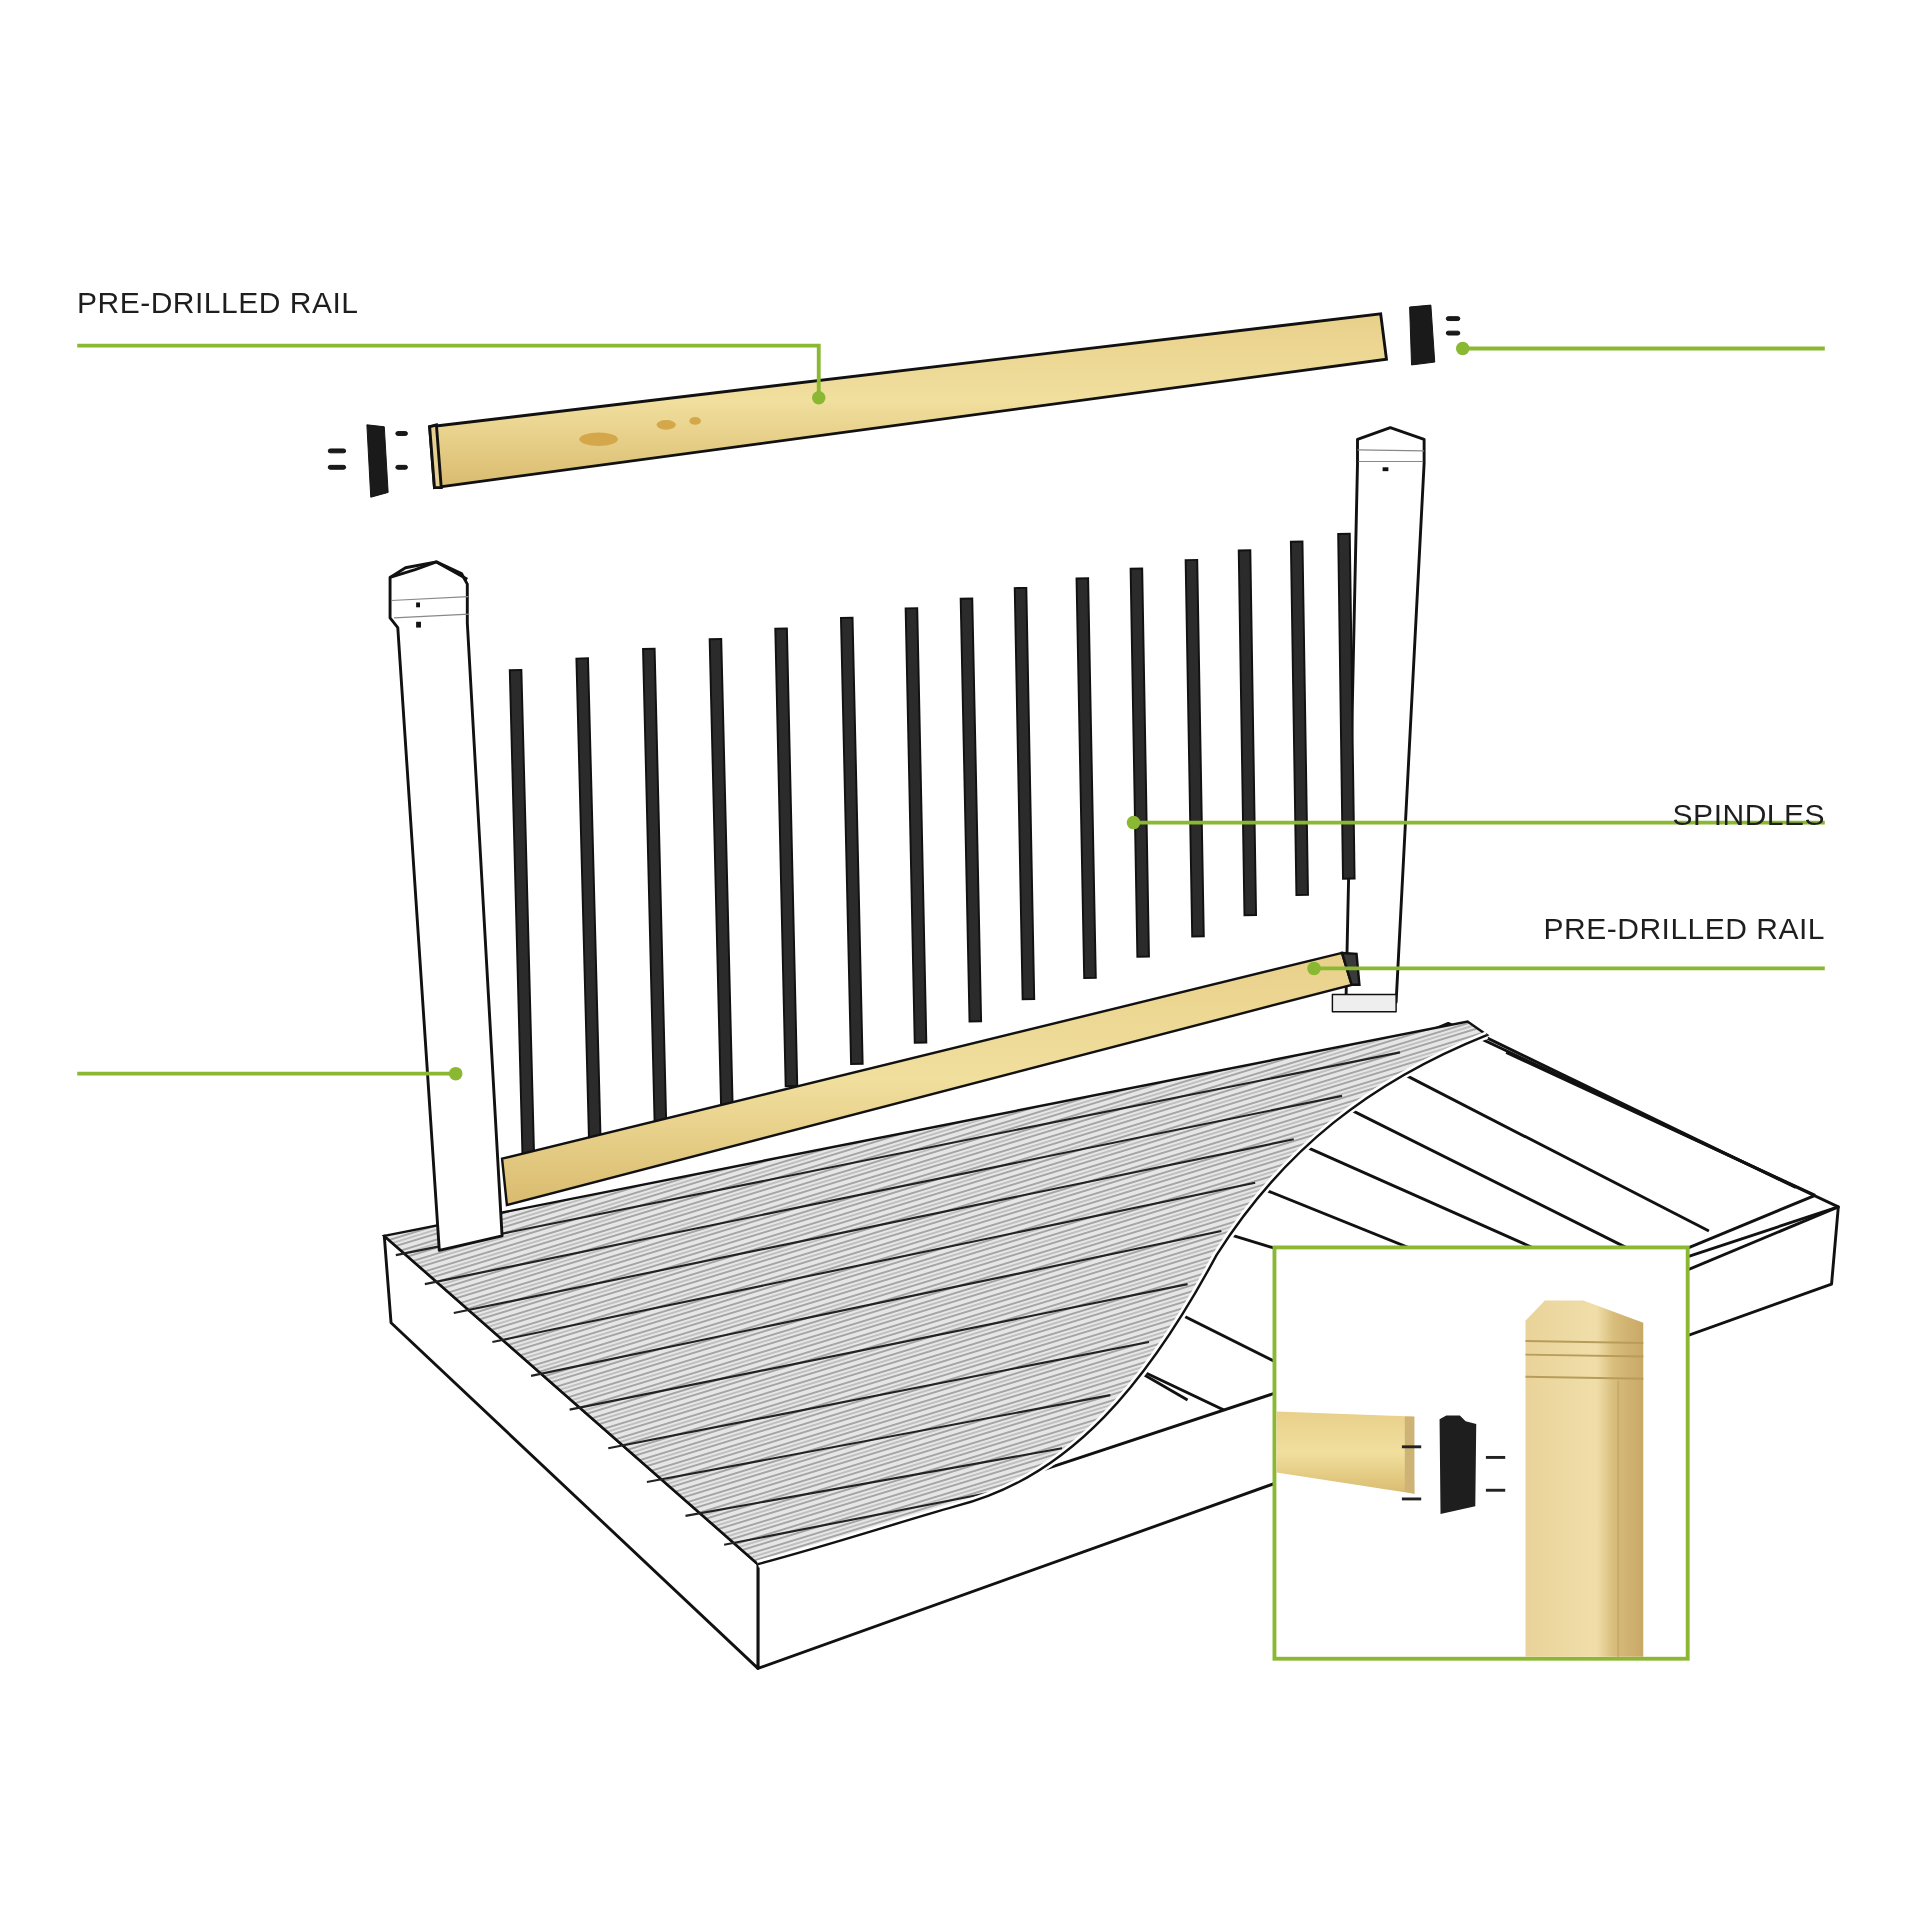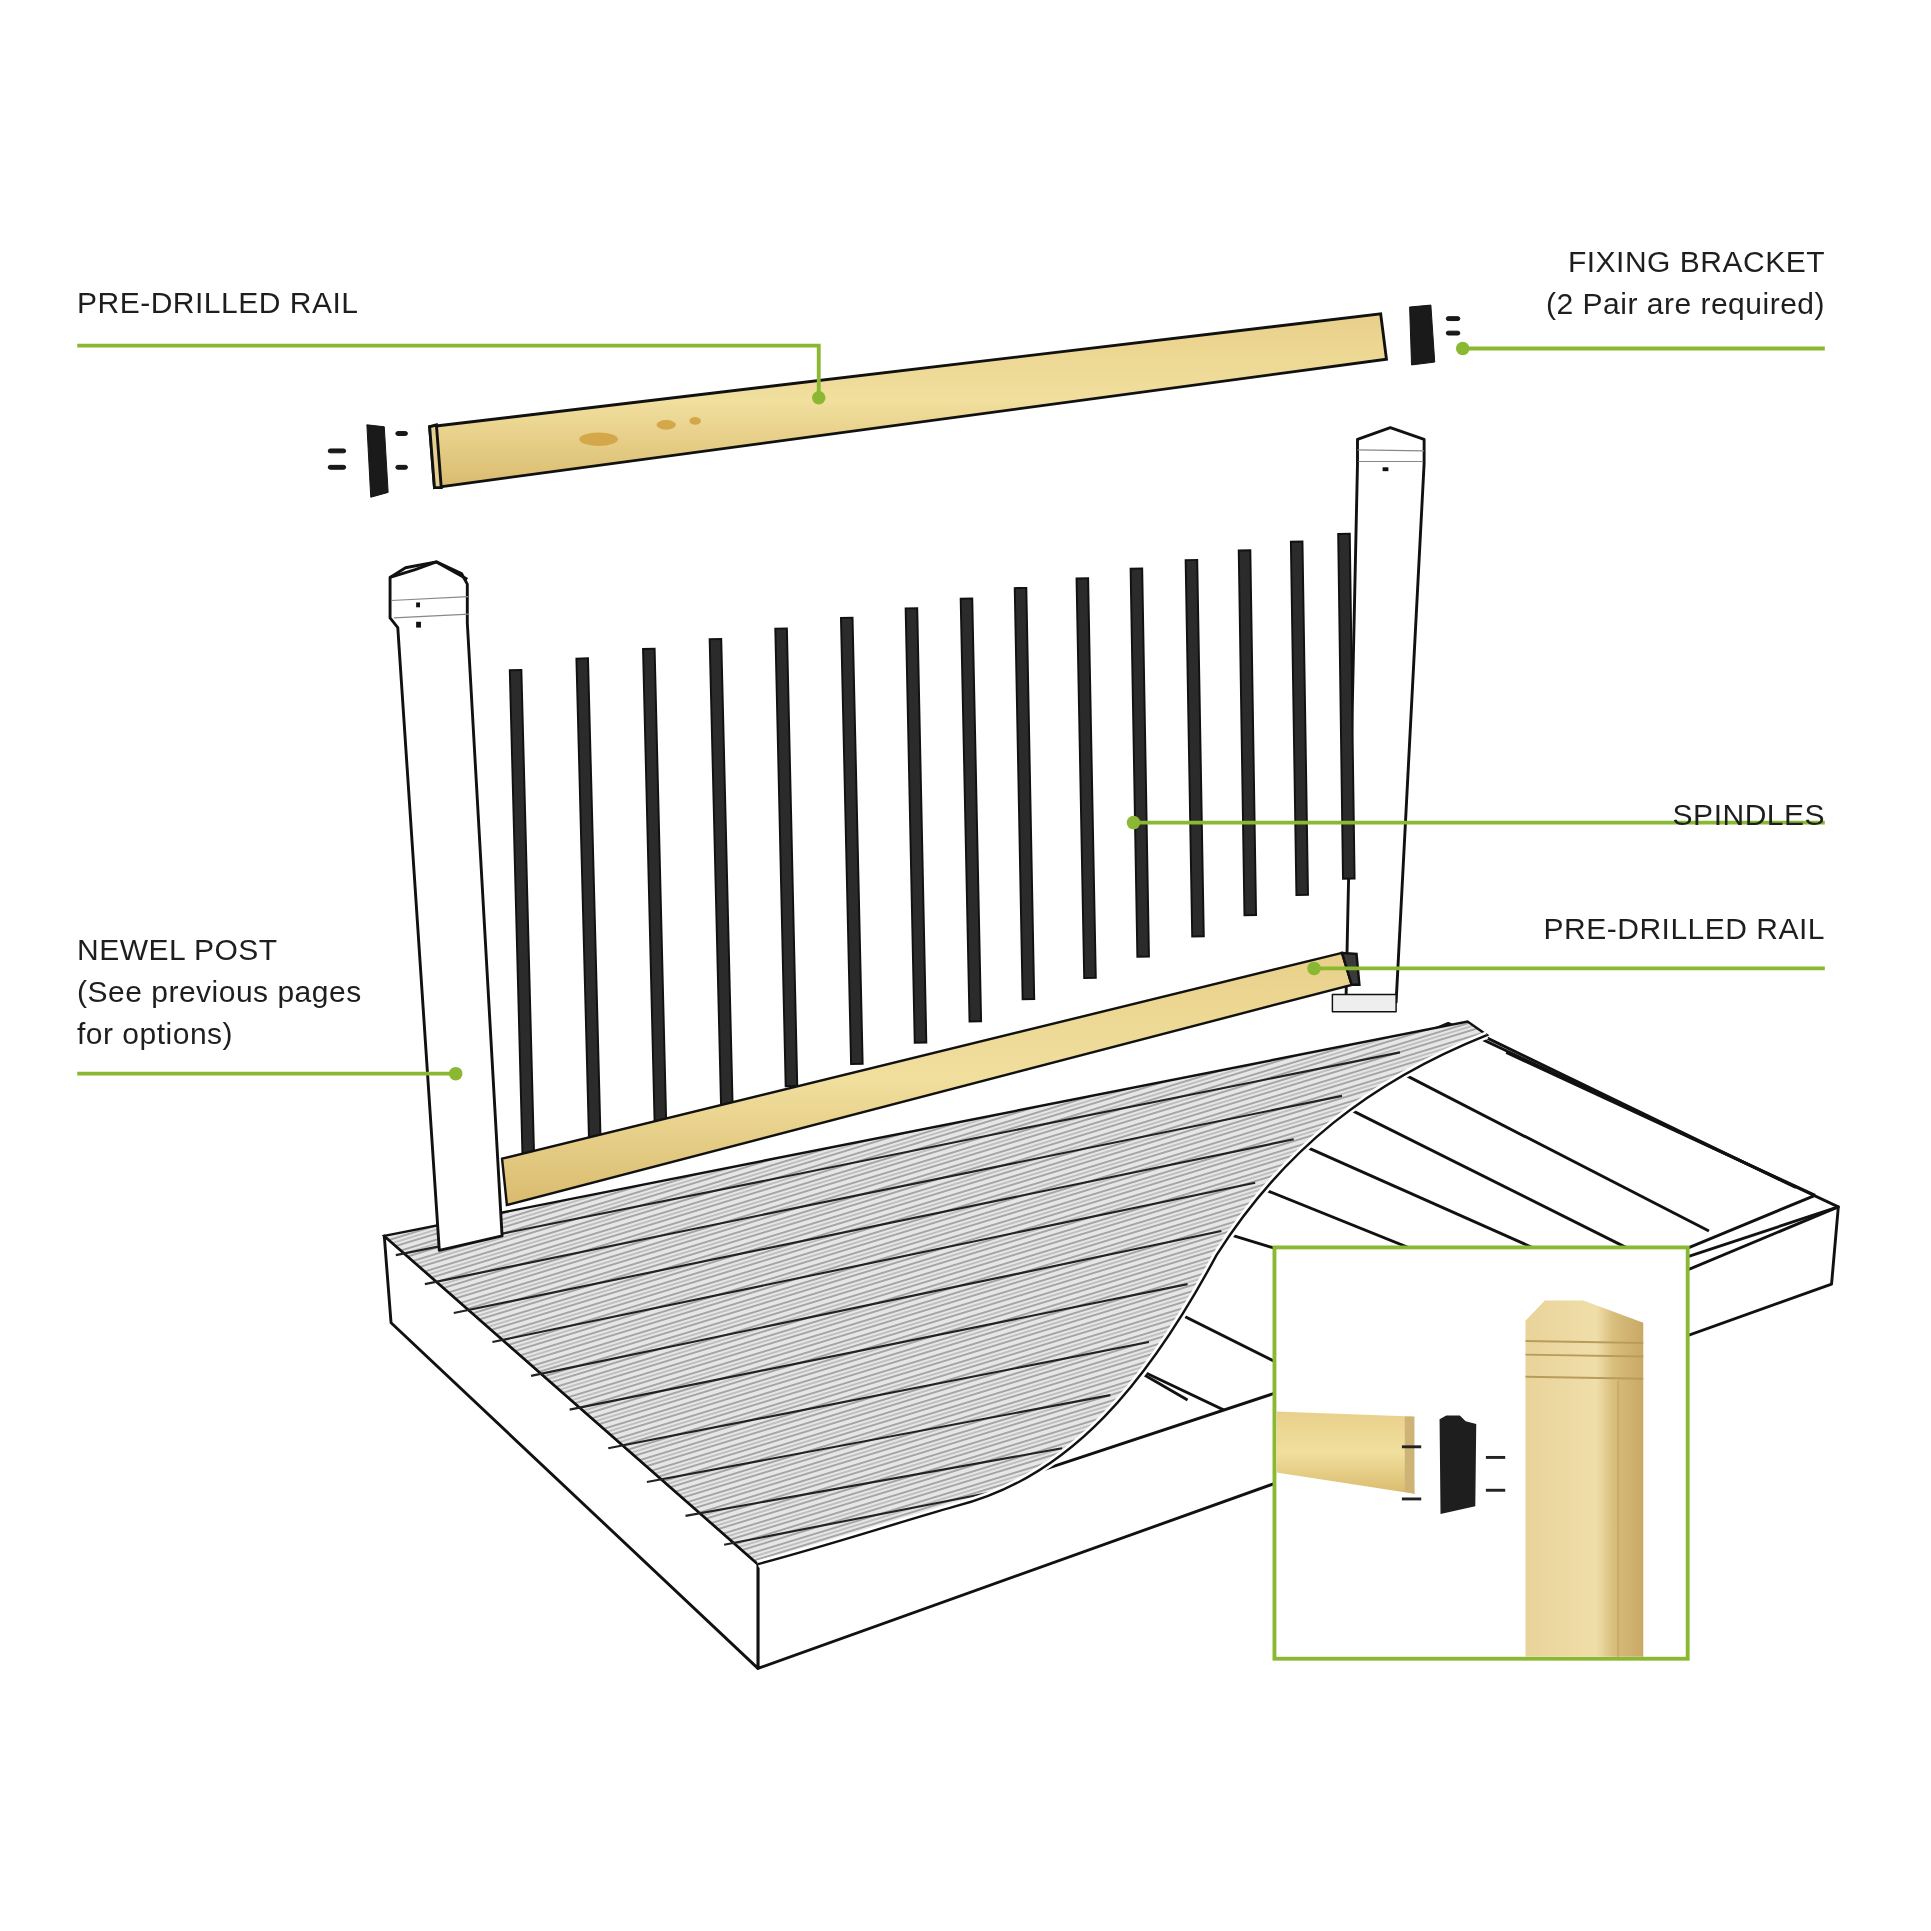--- a/index.html
+++ b/index.html
@@ -181,33 +181,24 @@
     <line x1="1580" y1="1403" x2="1702" y2="1405" stroke="#b89c5b" stroke-width="2"></line>
     <line x1="1580" y1="1426" x2="1702" y2="1428" stroke="#b89c5b" stroke-width="2"></line>
     <line x1="1676" y1="1430" x2="1676" y2="1716" stroke="#c7ab6a" stroke-width="2"></line>
   </g>
 </svg>
 
 <div class="label" style="left:77px; top:282px;">
   <span>PRE-DRILLED RAIL</span>
 </div>
 
-<div class="label right" style="right:106px; top:241px;">
-  <span>FIXING BRACKET</span>
-  <span>(2 Pair are required)</span>
-</div>
 
 <div class="label right" style="right:106px; top:759px;margin-top:35px;">
   <span>SPINDLES</span>
 </div>
 
 <div class="label right" style="right:106px; top:908px;">
   <span>PRE-DRILLED RAIL</span>
 </div>
 
-<div class="label" style="left:77px; top:929px;">
-  <span>NEWEL POST</span>
-  <span>(See previous pages</span>
-  <span>for options)</span>
-</div>
 
 </div>
 
 
 </body></html>

